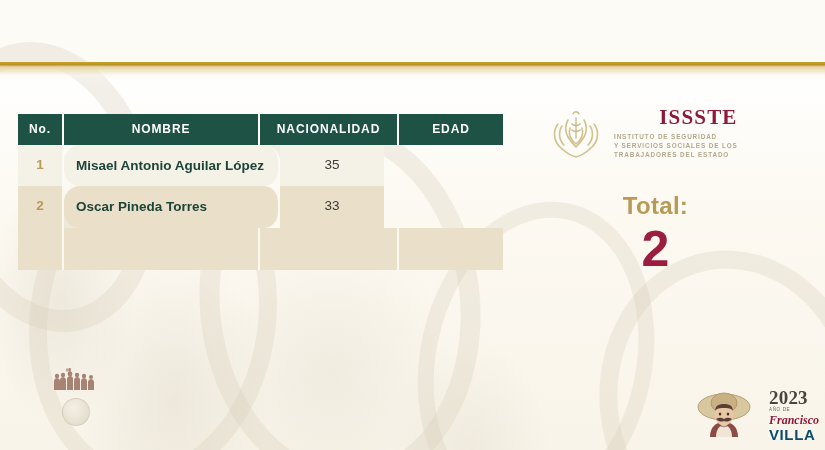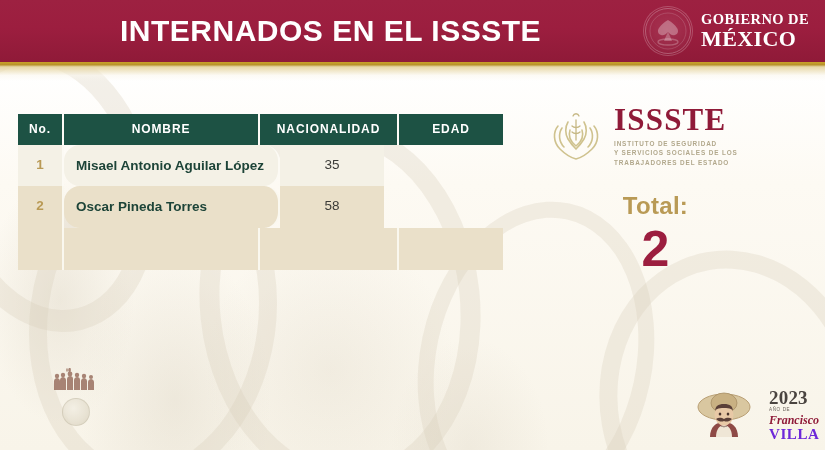--- a/index.html
+++ b/index.html
@@ -187,24 +187,25 @@
     left: 548px;
     top: 104px;
     display: flex;
     align-items: center;
     gap: 10px;
   }
   .issste-mark { width: 56px; height: 58px; flex: 0 0 56px; }
   .issste-text { line-height: 1; }
   .issste-name {
     font-family: "Liberation Serif", serif;
-    font-size: 31px;
+    font-size: 21px;
     font-weight: 700;
     letter-spacing: 1.2px;
     color: #8f1a38;
+    text-align: right;
   }
   .issste-sub {
     margin-top: 4px;
     font-size: 6.4px;
     font-weight: 700;
     letter-spacing: 0.85px;
     color: #b2a88c;
     line-height: 1.45;
     text-transform: uppercase;
   }
@@ -282,59 +283,40 @@
   }
   .villa-name {
     font-family: "Liberation Serif", serif;
     font-style: italic;
     font-size: 12px;
     font-weight: 700;
     color: #8f1a38;
     margin-top: 1px;
   }
   .villa-last {
-    font-family: Liberation Serif, serif;
+    font-family: Liberation Sans, sans-serif;
     font-size: 15px;
     font-weight: 700;
     letter-spacing: 0.6px;
-    color: #6d28d9;
+    color: #0c4a6e;
     margin-top: 1px;
   }
 </style>
 </head>
 <body>
 
 <div class="screen">
 
   <div class="bg-watermark"></div>
   <div class="bg-swirl sw1"></div>
   <div class="bg-swirl sw2"></div>
   <div class="bg-swirl sw3"></div>
   <div class="bg-swirl sw4"></div>
   <div class="bg-swirl sw5"></div>
 
-  <div class="header">
-    <div class="header-title">INTERNADOS EN EL ISSSTE</div>
-
-    <div class="gob-block">
-      <div class="gob-eagle">
-        <svg width="48" height="48" viewBox="0 0 48 48" aria-hidden="true">
-          <circle cx="24" cy="24" r="22.5" fill="none" stroke="rgba(255,255,255,0.28)" stroke-width="1"></circle>
-          <circle cx="24" cy="24" r="18" fill="none" stroke="rgba(255,255,255,0.20)" stroke-width="0.8"></circle>
-          <path d="M24 13 C20 15 17 18 15 21 C13 24 14 27 17 28 C20 29 22 27 24 25 C26 27 28 29 31 28 C34 27 35 24 33 21 C31 18 28 15 24 13 Z" fill="rgba(255,255,255,0.30)"></path>
-          <path d="M24 25 C22.5 28 21 31 20 34 L28 34 C27 31 25.5 28 24 25 Z" fill="rgba(255,255,255,0.26)"></path>
-          <ellipse cx="24" cy="35" rx="10" ry="3" fill="none" stroke="rgba(255,255,255,0.24)" stroke-width="1.4"></ellipse>
-        </svg>
-      </div>
-      <div class="gob-text">
-        <div class="gob-line1">GOBIERNO DE</div>
-        <div class="gob-line2">MÉXICO</div>
-      </div>
-    </div>
-  </div>
   <div class="gold-rule"></div>
   <div class="gold-fade"></div>
 
   <div class="table">
     <div class="trow thead">
       <div class="tcell c-no">No.</div>
       <div class="tcell c-name">NOMBRE</div>
       <div class="tcell c-nac">NACIONALIDAD</div>
       <div class="tcell c-edad">EDAD</div>
     </div>
@@ -342,21 +324,21 @@
     <div class="tbody">
       <div class="trow row-a">
         <div class="tcell c-no cell-no">1</div>
         <div class="tcell c-name cell-name">Misael Antonio Aguilar López</div>
         <div class="tcell c-edad cell-edad">35</div>
       </div>
 
       <div class="trow row-b">
         <div class="tcell c-no cell-no">2</div>
         <div class="tcell c-name cell-name">Oscar Pineda Torres</div>
-        <div class="tcell c-edad cell-edad">58</div>
+        <div class="tcell c-edad cell-edad">33</div>
       </div>
 
       <div class="trow row-filler">
         <div class="tcell c-no"></div>
         <div class="tcell c-name"></div>
         <div class="tcell c-nac"></div>
         <div class="tcell c-edad"></div>
       </div>
     </div>
   </div>

